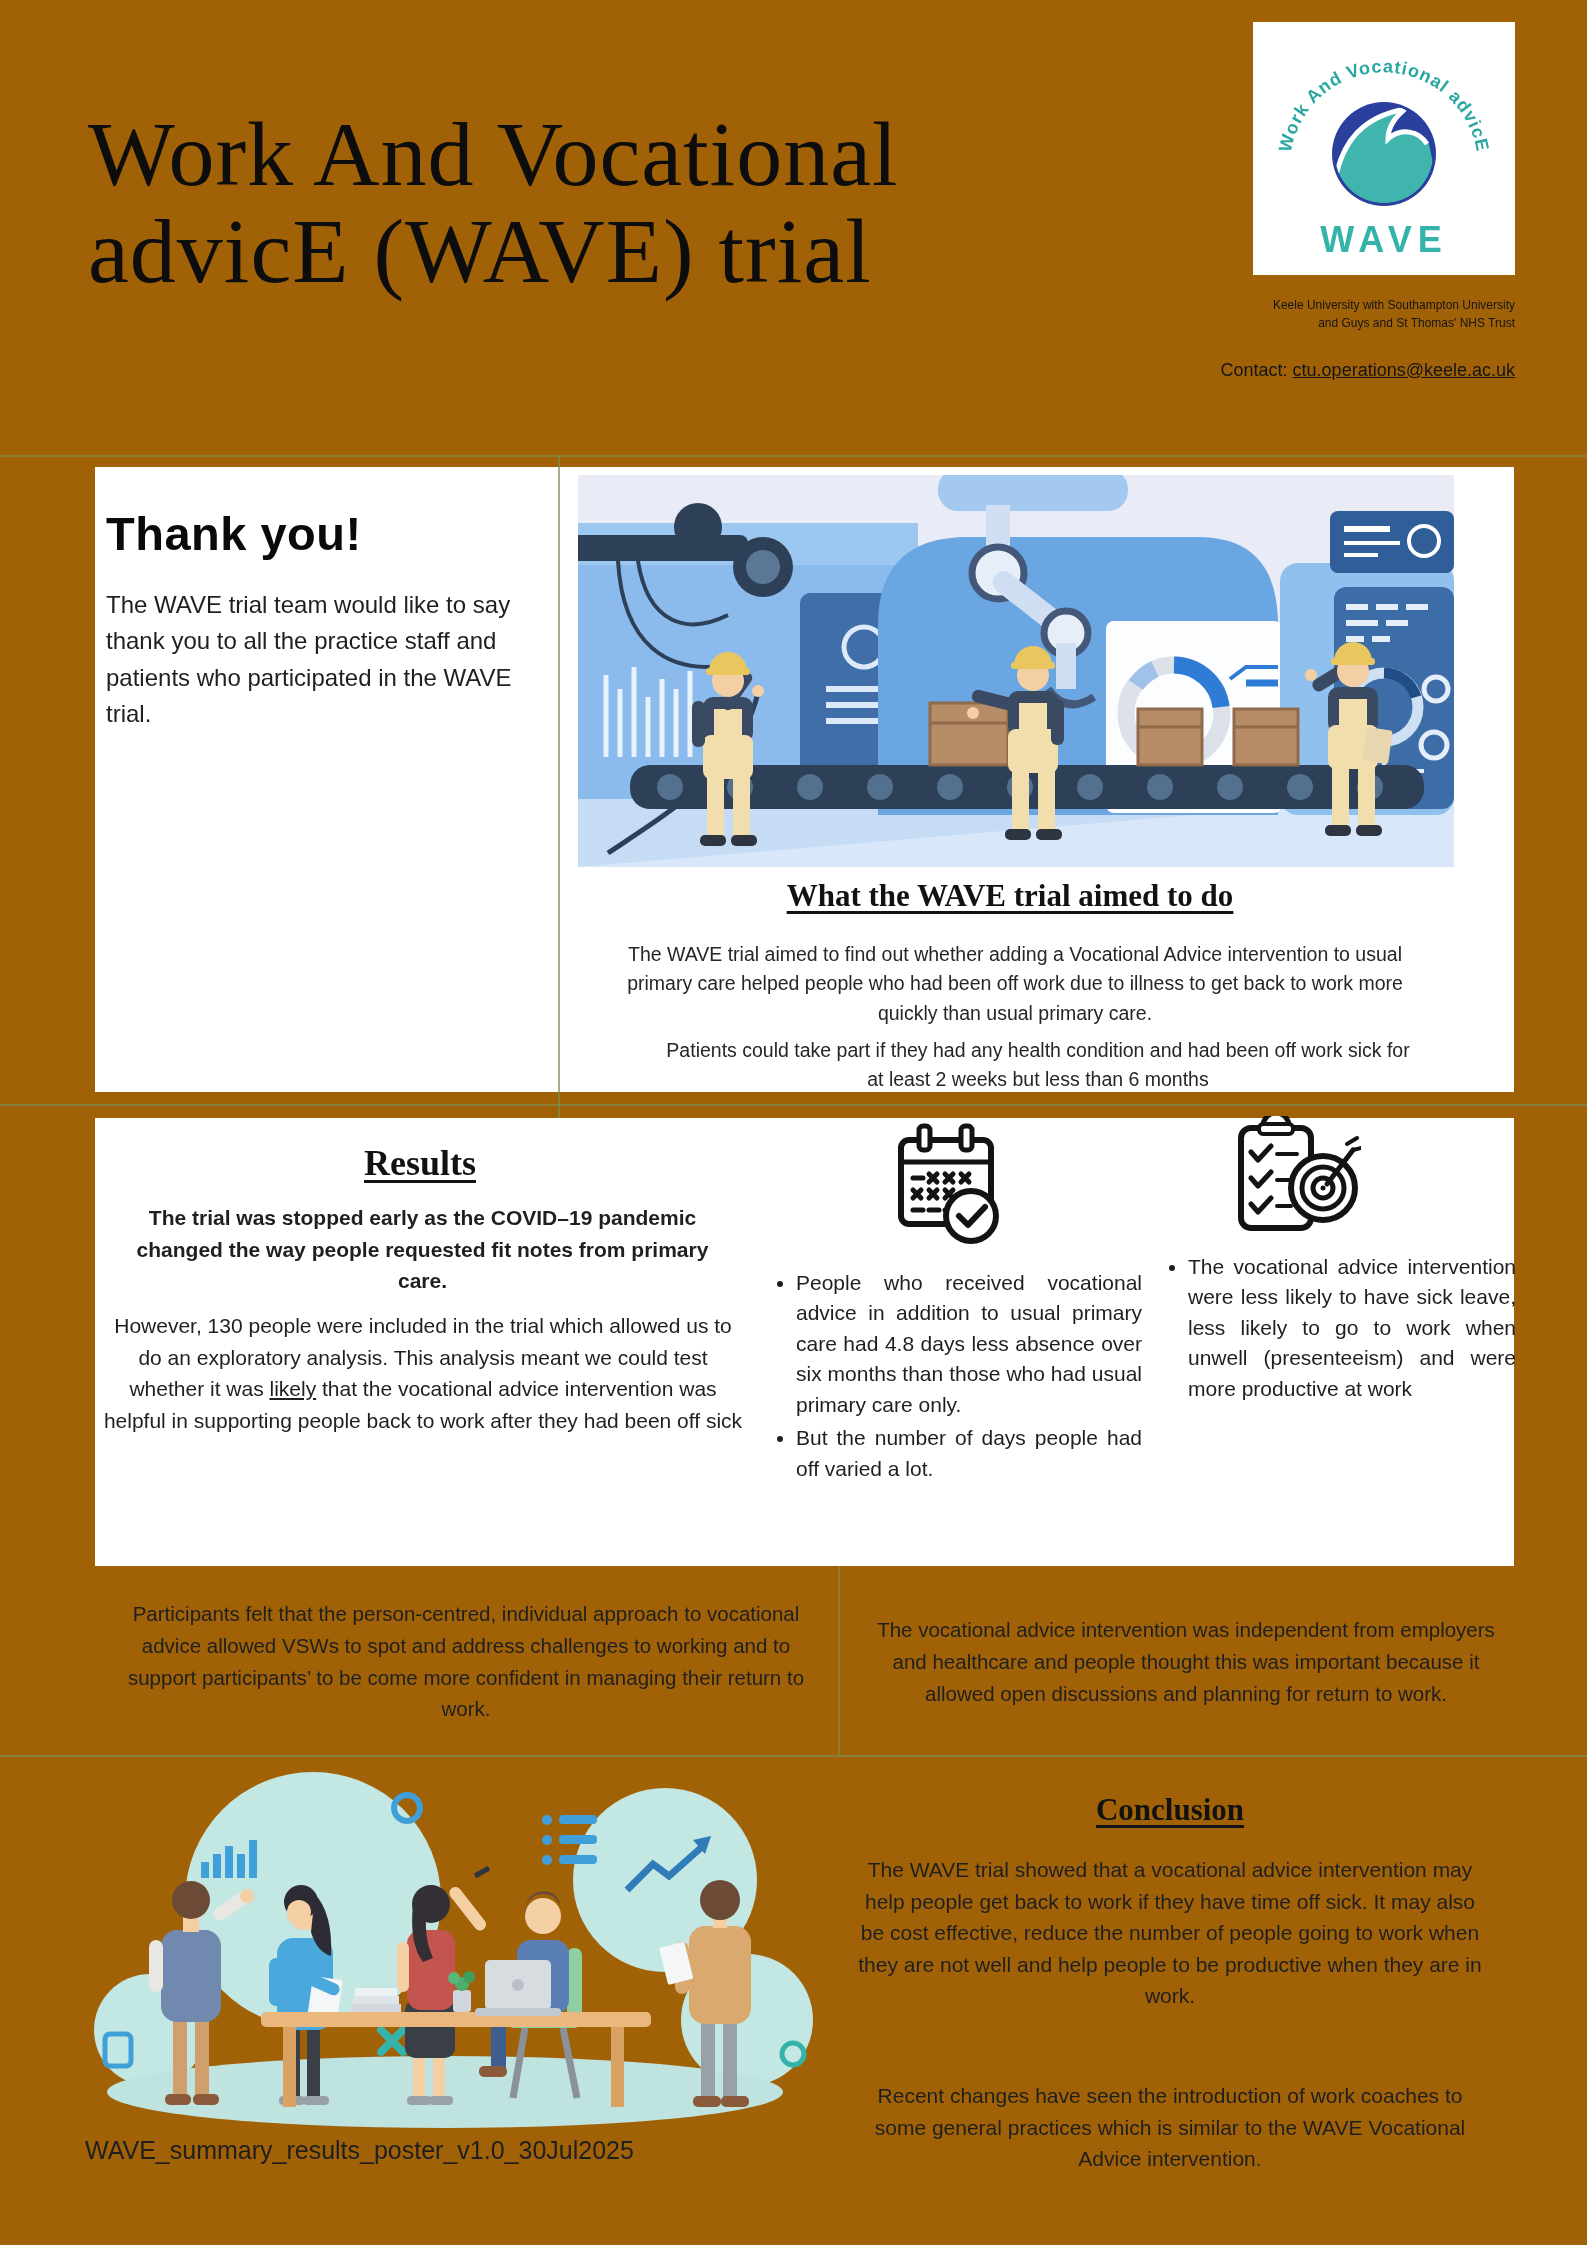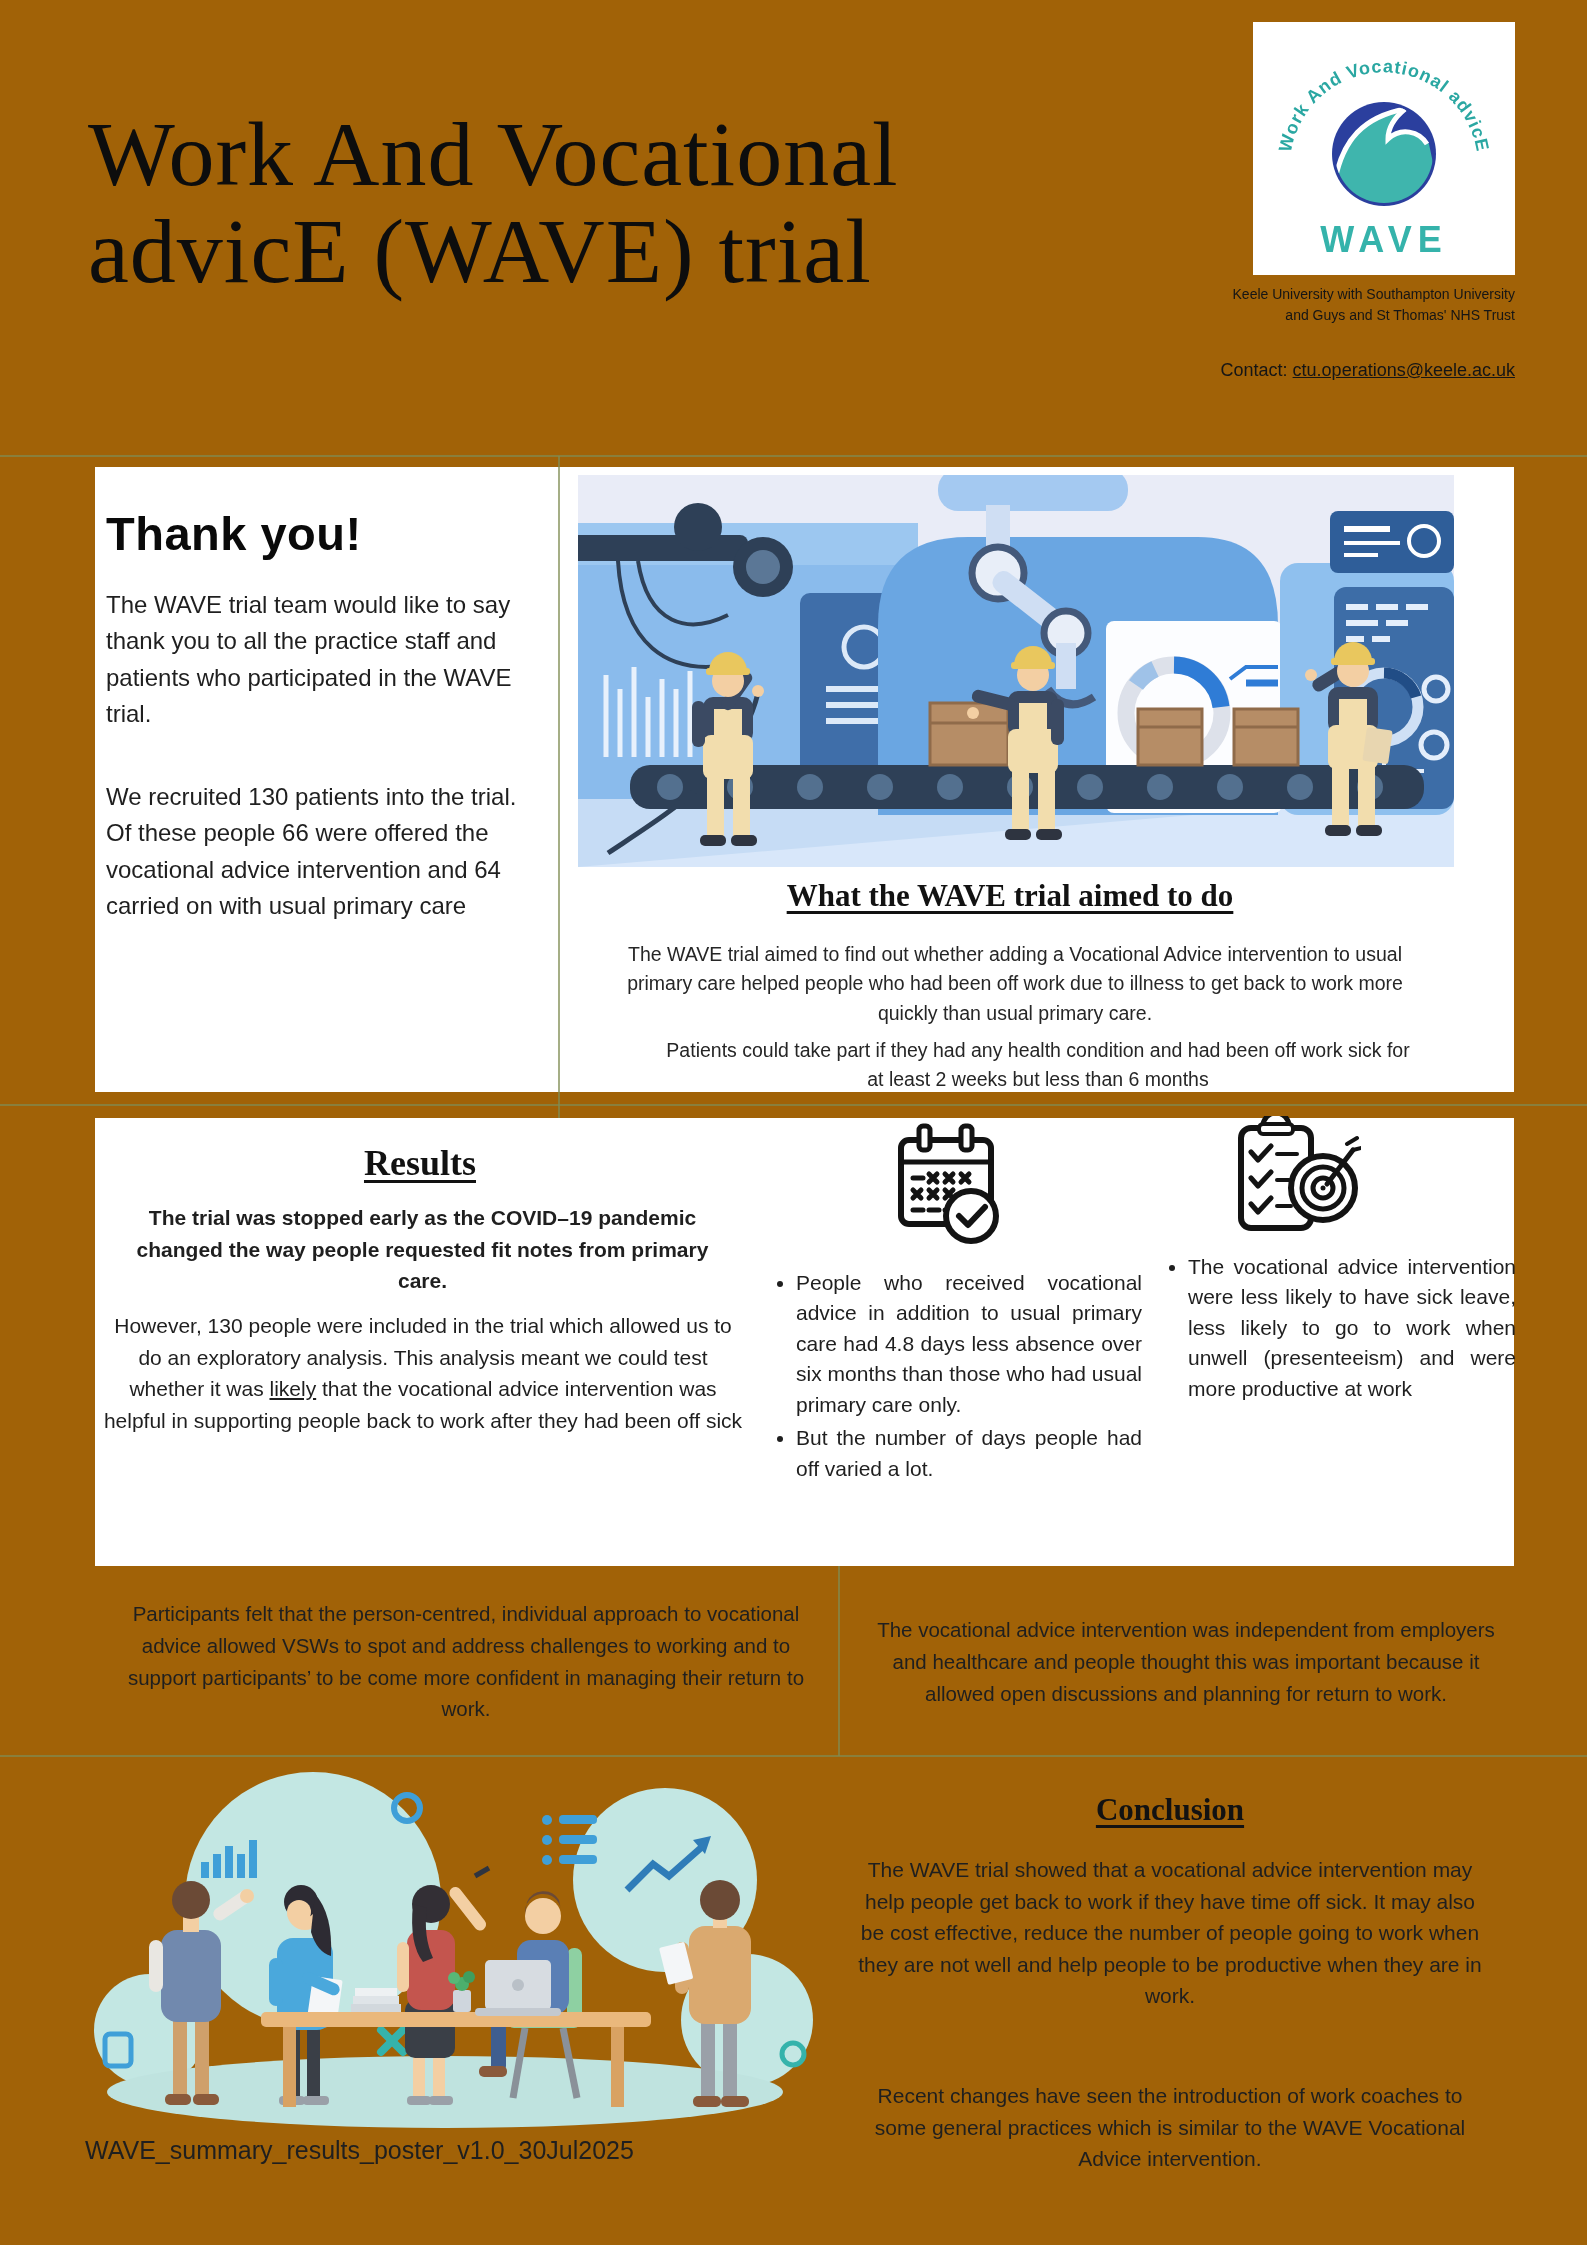--- a/index.html
+++ b/index.html
@@ -4,21 +4,21 @@
 <style>
   * { margin:0; padding:0; box-sizing:border-box; }
   html,body { background:#edf1e4; }
   body { font-family:"Liberation Sans", sans-serif; color:#1c1c1c; }
   .poster { position:relative; width:1587px; height:2245px; background:#a16207; overflow:hidden; }
   .abs { position:absolute; }
 
   .title { left:88px; top:106px; font-family:"Liberation Serif", serif; font-size:92px; line-height:1.05; color:#0d0d0d; letter-spacing:1px; }
   .logo-box { left:1253px; top:22px; width:262px; height:253px; background:#ffffff; }
   .logo-box svg { width:100%; height:100%; display:block; }
-  .affil { right:72px; top:284px; text-align:right; font-size:14px; line-height:1.5; color:#151515; }
+  .affil { right:72px; top:296px; text-align:right; font-size:12px; line-height:1.5; color:#151515; }
   .contact { right:72px; top:360px; font-size:18px; color:#151515; }
   .email { text-decoration:underline; color:#151515; cursor:pointer; }
 
   .hline { left:0; width:1587px; height:2px; background:#7f8b52; opacity:.7; }
   .hline-1 { top:455px; }
   .hline-2 { top:1104px; }
   .hline-3 { top:1755px; }
   .vline { width:2px; background:#7f8b52; opacity:.7; }
   .vline-1 { left:558px; top:456px; height:662px; }
   .vline-2 { left:838px; top:1566px; height:190px; }
@@ -116,21 +116,20 @@
 
   <div class="abs panel panel-top"></div>
   <div class="abs panel panel-results"></div>
 
   <div class="abs vline vline-1"></div>
   <div class="abs vline vline-2"></div>
 
   <div class="abs thankyou">
     <div class="big">Thank you!</div>
     <p>The WAVE trial team would like to say thank you to all the practice staff and patients who participated in the WAVE trial.</p>
-    <p>We recruited 130 patients into the trial. Of these people 66 were offered the vocational advice intervention and 64 carried on with usual primary care</p>
   </div>
 
   <div class="abs factory">
     <svg viewBox="0 0 876 392">
       <rect width="876" height="392" fill="#e9ecf7"></rect>
       <rect y="322" width="876" height="70" fill="#c6dcf5"></rect>
       <path d="M0,392 L876,318 L876,392 Z" fill="#d8e7fa"></path>
 
       <g>
         <rect x="-20" y="48" width="360" height="276" rx="14" fill="#8abbec"></rect>

